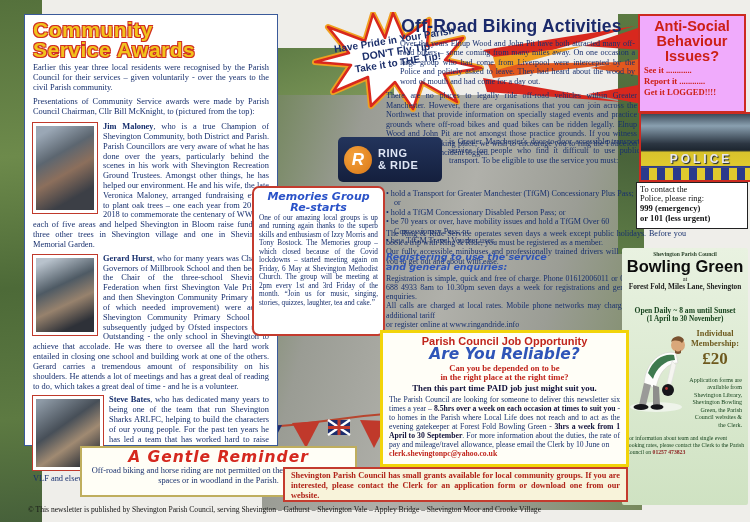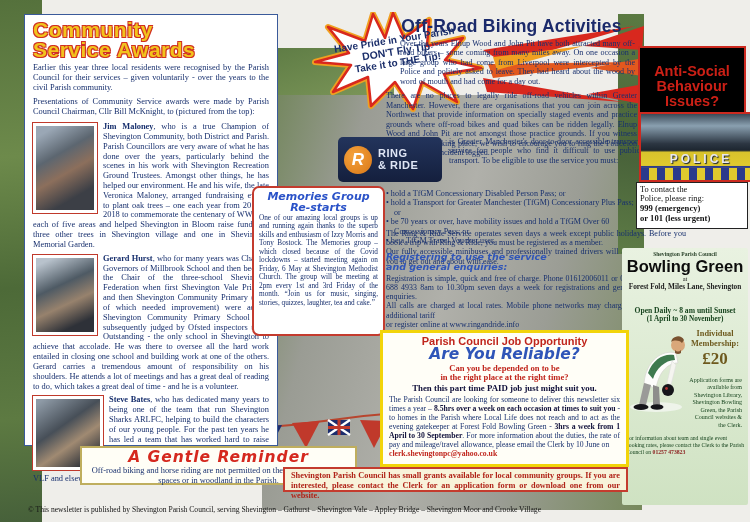--- a/index.html
+++ b/index.html
@@ -63,21 +63,21 @@
   #rr-outro{margin-top:2px;text-align:justify;}
   #rr-operates{position:absolute;left:386px;top:229px;width:300px;font-size:8.1px;line-height:1.16;
     color:#18306e;text-align:justify;}
   #rr-register{position:absolute;left:386px;top:252px;width:250px;}
   .script-blue{font-family:"DejaVu Sans",sans-serif;font-weight:bold;font-style:italic;color:#2f55b8;}
   #rr-register h3{margin:0 0 1px 0;font-size:9.5px;line-height:1.1;}
   #rr-register p{margin:0;font-size:7.9px;line-height:1.16;color:#18306e;text-align:justify;}
   .linkish{color:#18306e;}
 
   
-  #antisocial{left:638px;top:14px;width:108px;height:99px;border:2.5px solid #cc2a20;background:#000000;padding:16px 2px;margin-top:32px;}
+  #antisocial{left:638px;top:14px;width:108px;height:99px;border:2.5px solid #cc2a20;background:#f0abfc;padding:3px 2px;}
   #antisocial h2{margin:0;font-family:"Liberation Sans",sans-serif;font-weight:900;font-size:14.5px;
     line-height:1.02;color:#cc2016;text-align:center;}
   #antisocial .asb{margin-top:2px;font-size:8.6px;font-weight:bold;color:#cc2016;line-height:1.25;padding-left:2px;}
   #police-photo{left:639px;top:112px;width:124px;height:70px;border:2px solid #cc2a20;box-sizing:border-box;
     background:linear-gradient(180deg,#3c4a58 0%,#8aa0b0 18%,#2c3642 45%,#1d2630 55%,#d8c22c 58%,#e0ca2e 78%,#2a3a8c 79%,#d8c22c 100%);
     overflow:hidden;}
   #police-word{position:absolute;left:0;right:0;top:38px;text-align:center;color:#e8e8f0;
     font-family:"Liberation Sans",sans-serif;font-weight:900;font-size:12px;letter-spacing:3px;
     text-shadow:1px 1px 1px #1a2430;}
   #police-checker{position:absolute;left:0;right:0;bottom:0;height:12px;
@@ -115,27 +115,27 @@
   #job{left:380px;top:330px;width:249px;height:137px;border:3.5px solid #f2d40a;background:#fffef7;padding:2px 6px;}
   #job .jt{margin:0;font-family:"Liberation Sans",sans-serif;font-weight:bold;font-size:11px;color:#c0251c;text-align:center;}
   #job .js{font-size:15.5px;text-align:center;line-height:1.0;margin-bottom:1px;}
   #job .jq{font-size:8.6px;font-weight:bold;color:#c0251c;text-align:center;line-height:1.15;}
   #job .jl{font-size:8.8px;font-weight:bold;color:#10103a;text-align:center;line-height:1.2;}
   #job .jb{font-size:7.7px;line-height:1.18;color:#18306e;text-align:justify;margin-top:1px;}
   #job .jb b{color:#10103a;}
   .email{color:#c0251c;font-weight:bold;}
 
   
-  #reminder{left:80px;top:446px;width:277px;height:39px;border:2px solid #bfae5e;background:#fffef6;padding:1px 6px;}
+  #reminder{left:80px;top:446px;width:277px;height:51px;border:2px solid #bfae5e;background:#fffef6;padding:1px 6px;}
   #reminder h2{margin:0;font-size:15.5px;text-align:center;color:#d5281e;line-height:1.1;
     font-family:"DejaVu Sans",sans-serif;font-weight:bold;font-style:italic;letter-spacing:1px;}
   #reminder p{margin:0;font-size:8.4px;line-height:1.2;color:#18306e;text-align:center;}
 
   
-  #grants{left:283px;top:467px;width:345px;height:25px;border:2px solid #c43b2e;background:#f8f3da;padding:2px 6px;}
+  #grants{left:283px;top:467px;width:345px;height:35px;border:2px solid #c43b2e;background:#f8f3da;padding:2px 6px;}
   #grants p{margin:0;font-size:8.3px;font-weight:bold;line-height:1.2;color:#b02318;text-align:justify;}
 
   
   #footer{position:absolute;left:28px;top:505px;width:700px;font-size:7.6px;color:#141414;}
 
   
   #bunting{position:absolute;left:28px;top:408px;width:608px;height:52px;}
   .abs{position:absolute;}
 </style>
 </head>
@@ -245,22 +245,22 @@
   <div id="rr-row">
     <div id="rr-logo">
       <div id="rr-ball">
           <span>R</span>
         </div>
       <div id="rr-name"><span>RING</span><br><span>&amp; RIDE</span></div>
     </div>
     <div id="rr-intro">is Greater Manchester's door-to-door accessible transport service for people who find it difficult to use public transport. To be eligible to use the service you must:</div>
   </div>
   <div id="rr-bullets">
+    <div class="bl">hold a Transport for Greater Manchester (TfGM) Concessionary Plus Pass; or</div>
     <div class="bl">hold a TfGM Concessionary Disabled Person Pass; or</div>
-    <div class="bl">hold a Transport for Greater Manchester (TfGM) Concessionary Plus Pass; or</div>
     <div class="bl">be 70 years or over, have mobility issues and hold a TfGM Over 60 Concessionary Pass; or</div>
     <div class="bl">be a TfGM Travel Voucher user.</div>
     <div id="rr-outro">Our fully accessible minibuses and professionally trained drivers will assist you to get out and about with ease.</div>
   </div>
   <div id="rr-operates">The Ring &amp; Ride Service operates seven days a week except public holidays.  Before you book a trip with Ring &amp; Ride, you must be registered as a member.</div>
   <div id="rr-register">
     <h3 class="script-blue"><span>Registering to use the service</span><br><span>and general enquiries:</span></h3>
     <p>Registration is simple, quick and free of charge. Phone 01612006011 or 0845 688 4933 8am to 10.30pm seven days a week for registrations and general enquiries.</p>
     <p>All calls are charged at local rates. Mobile phone networks may charge an additional tariff</p>
     <p><span>or register online at </span><span class="linkish">www.ringandride.info</span></p>

